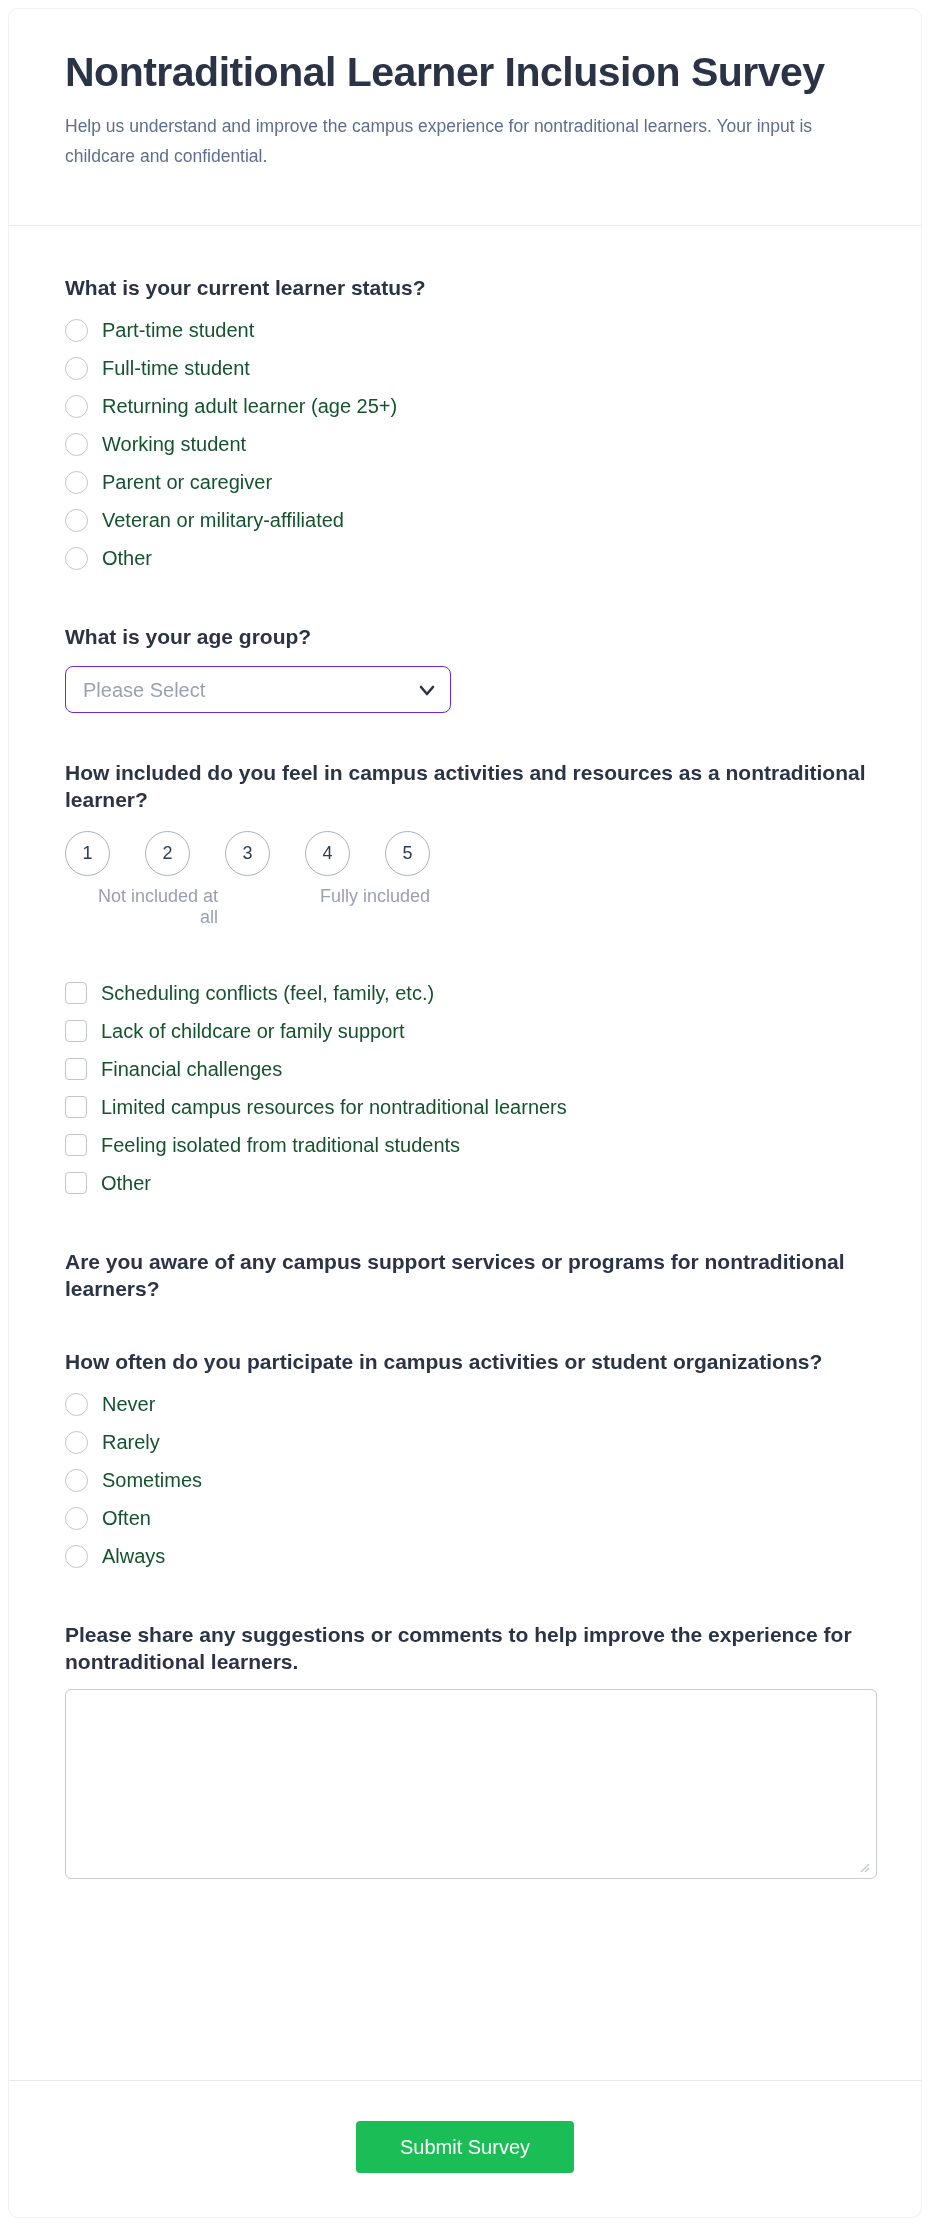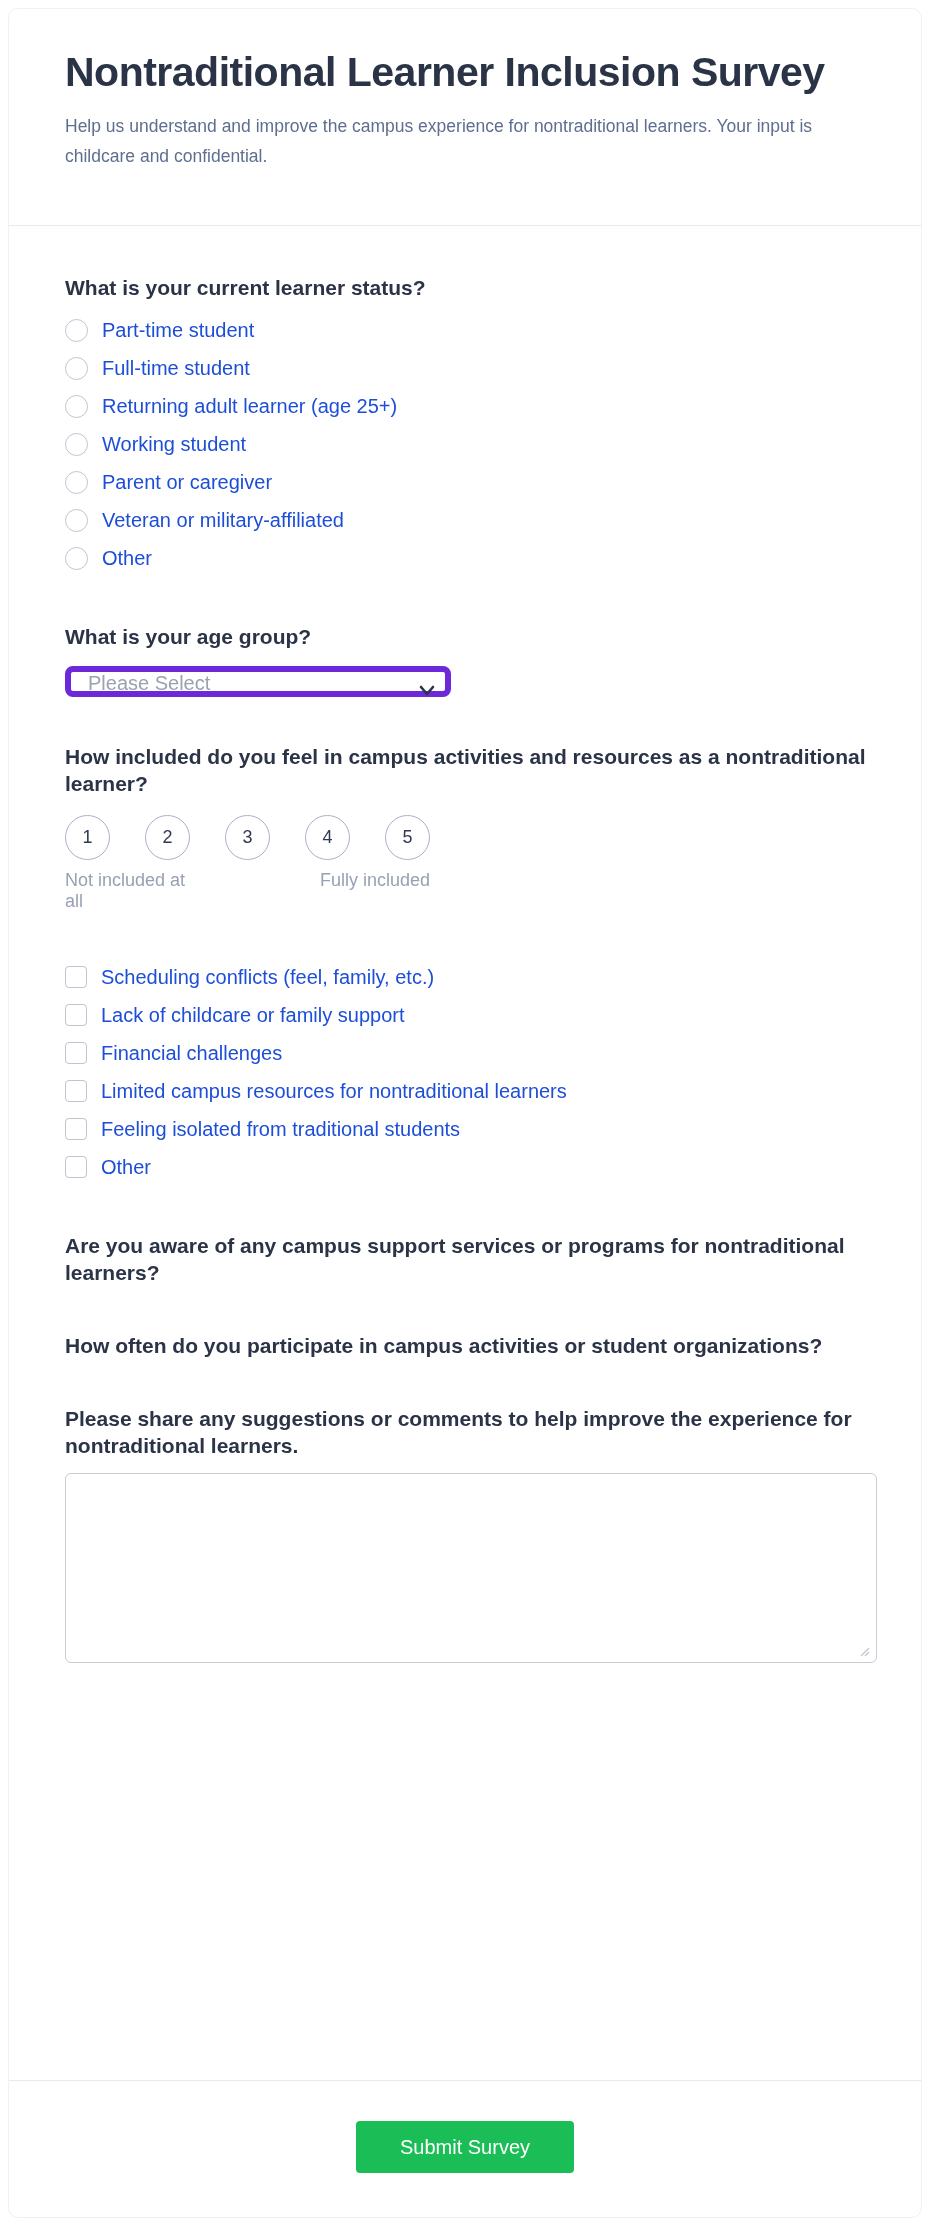--- a/index.html
+++ b/index.html
@@ -63,28 +63,28 @@
     background: #fff;
     flex: 0 0 auto;
   }
   .checkbox-square {
     width: 22px; height: 22px;
     border: 1.5px solid #bfc4d0;
     border-radius: 4px;
     background: #fff;
     flex: 0 0 auto;
   }
-  .option-label { font-size: 20px; color: #1d4ed8; }
+  .option-label { font-size: 20px; color: #14532d; }
   
   .select-wrap { position: relative; width: 386px; margin-top: 16px; }
   select.age-select {
     appearance: none;
     -webkit-appearance: none;
-    width: 386px; height: 31px;
-    border: 6px solid #6d28d9;
+    width: 386px; height: 47px;
+    border: 1px solid #6d28d9;
     border-radius: 8px;
     background: #fff;
     padding: 0 40px 0 17px;
     font-family: "Liberation Sans", "DejaVu Sans", sans-serif;
     font-size: 20px;
     color: #9aa2b2;
     cursor: pointer;
   }
   .chevron {
     position: absolute;
@@ -105,21 +105,21 @@
   }
   .scale-labels {
     width: 365px;
     margin-top: 10px;
     display: flex;
     justify-content: space-between;
     font-size: 18px;
     line-height: 21px;
     color: #98a1b3;
   }
-  .scale-label-min { max-width: 130px; text-align: left; }
+  .scale-label-min { max-width: 130px; text-align: right; margin-left: 23px; }
   .scale-label-max { text-align: right; align-self: flex-start; }
   
   .textarea-wrap { position: relative; margin-top: 14px; }
   textarea.comments {
     width: 812px; height: 190px;
     border: 1px solid #c9ccd4;
     border-radius: 6px;
     resize: none;
     font-family: "Liberation Sans", "DejaVu Sans", sans-serif;
     font-size: 19px;
@@ -249,20 +249,42 @@
         </div>
       </div>
     </div>
 
     <div class="question">
       <div class="q-label">Are you aware of any campus support services or programs for nontraditional learners?</div>
     </div>
 
     <div class="question">
       <div class="q-label">How often do you participate in campus activities or student organizations?</div>
+      <div class="options">
+        <div class="option-row">
+          <span class="radio-circle"></span>
+          <span class="option-label">Never</span>
+        </div>
+        <div class="option-row">
+          <span class="radio-circle"></span>
+          <span class="option-label">Rarely</span>
+        </div>
+        <div class="option-row">
+          <span class="radio-circle"></span>
+          <span class="option-label">Sometimes</span>
+        </div>
+        <div class="option-row">
+          <span class="radio-circle"></span>
+          <span class="option-label">Often</span>
+        </div>
+        <div class="option-row">
+          <span class="radio-circle"></span>
+          <span class="option-label">Always</span>
+        </div>
+      </div>
     </div>
 
     <div class="question">
       <div class="q-label">Please share any suggestions or comments to help improve the experience for nontraditional learners.</div>
       <div class="textarea-wrap">
         <textarea class="comments" aria-label="Please share any suggestions or comments to help improve the experience for nontraditional learners." style=""></textarea>
         <svg class="resize-handle" width="12" height="12" viewBox="0 0 12 12">
           <line x1="3" y1="11" x2="11" y2="3" stroke="#c2c6cd" stroke-width="1.2"></line>
           <line x1="7" y1="11" x2="11" y2="7" stroke="#c2c6cd" stroke-width="1.2"></line>
         </svg>

